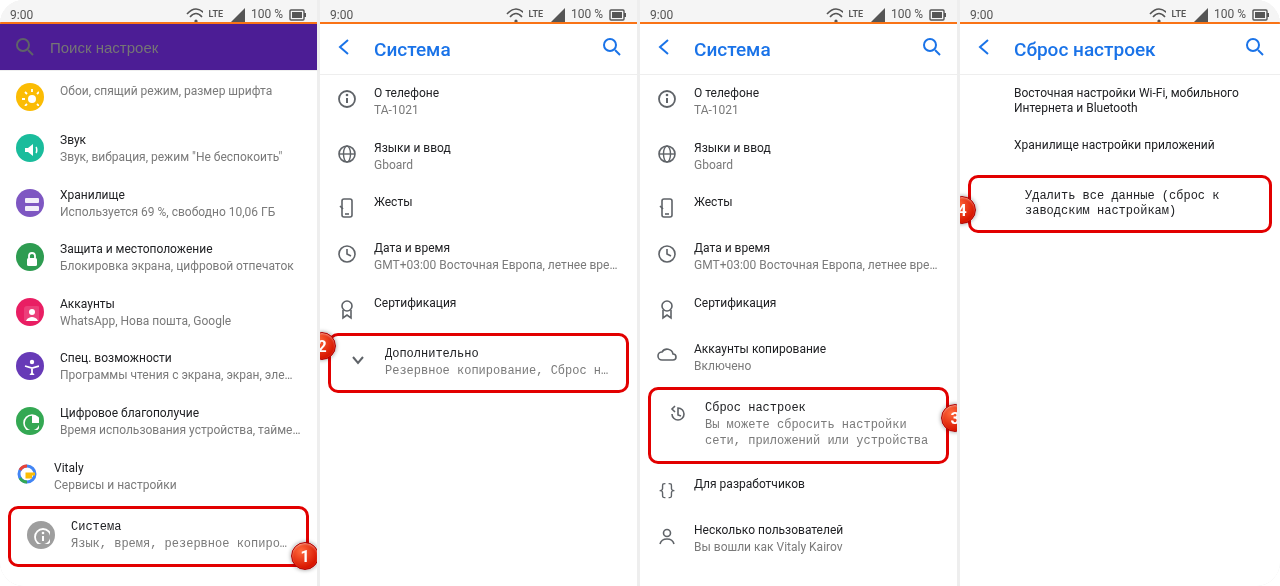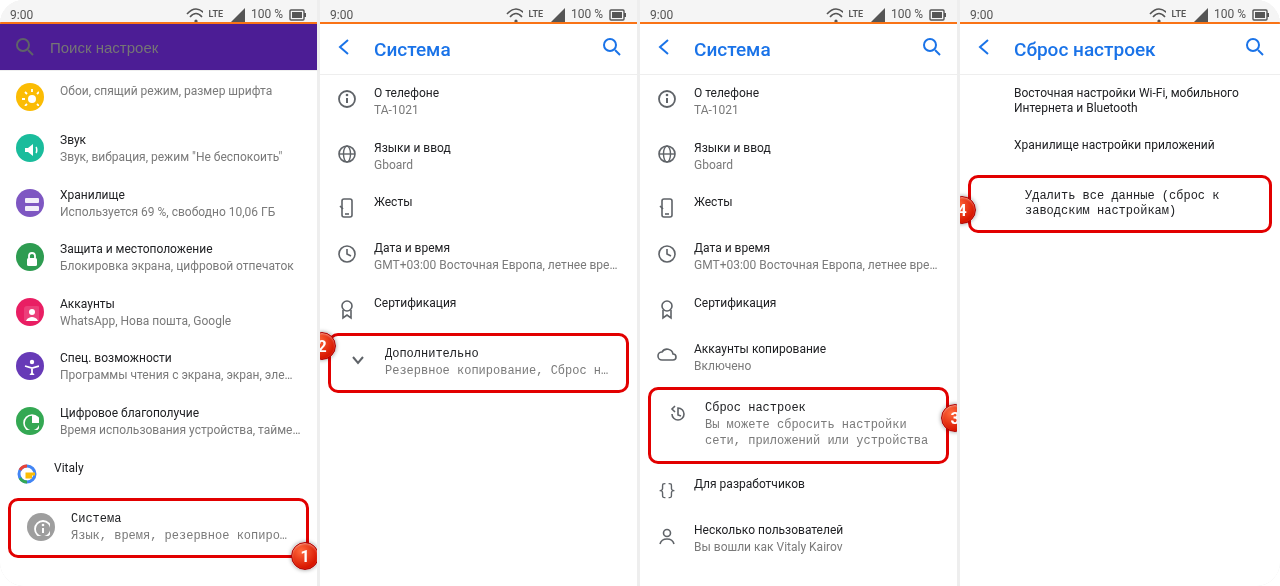--- a/index.html
+++ b/index.html
@@ -338,20 +338,21 @@
             </div>
           </div>
         <div class="item">
             <span class="icon">
               <svg width="22" height="22">
                 <use href="#i-google"></use>
               </svg>
             </span>
             <div class="texts">
               <div class="title-text">Vitaly</div>
+              <div class="sub-text">Сервисы и настройки</div>
             </div>
           </div>
         <div class="highlight">
           <div class="item colored" style="margin:0">
               <span class="icon bg-grey">
                 <svg width="18" height="18">
                   <use href="#i-info"></use>
                 </svg>
               </span>
               <div class="texts">

